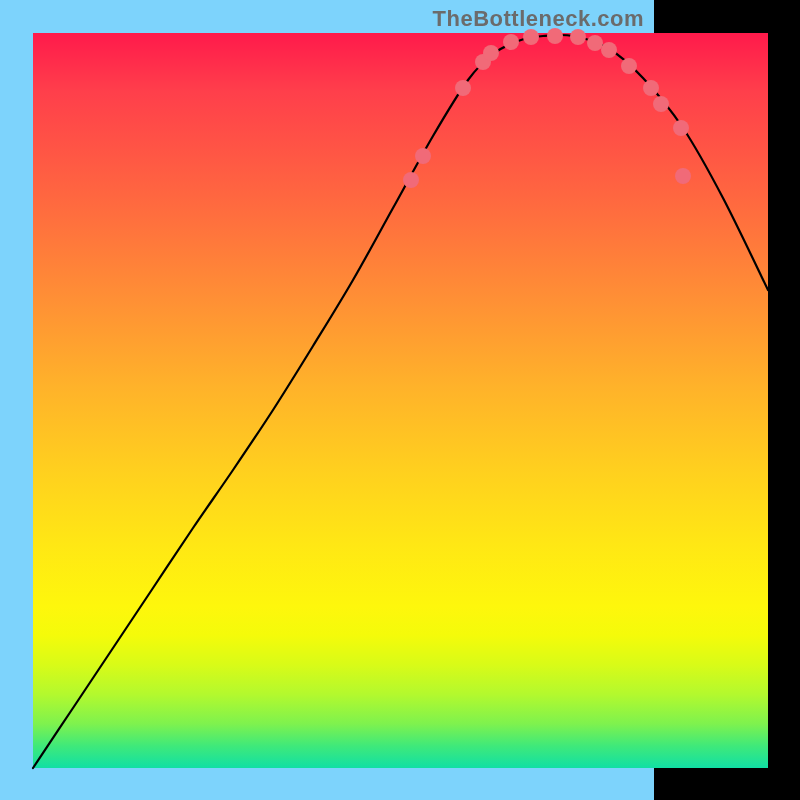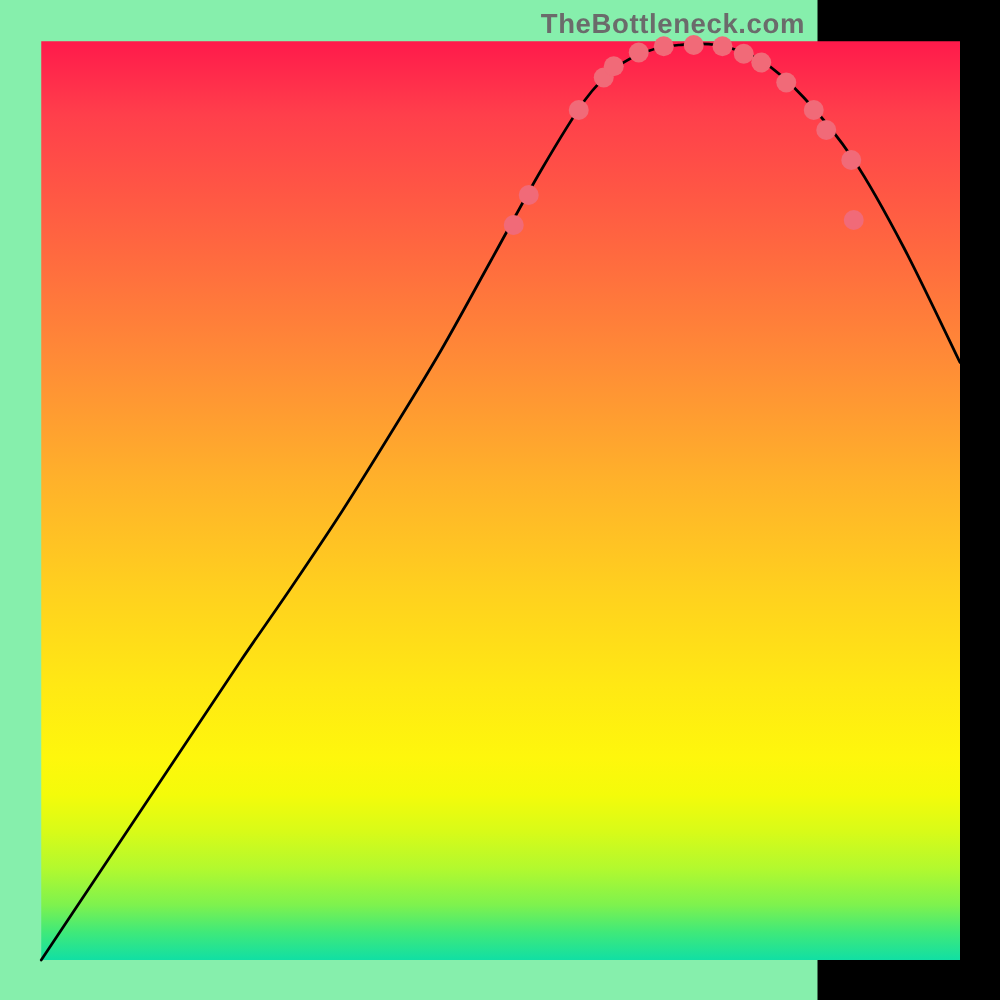--- a/index.html
+++ b/index.html
@@ -9,21 +9,21 @@
     height: 800px;
     background: #000;
     overflow: hidden;
   }
   .frame {
     position: absolute;
     left: 0;
     top: 0;
     width: 654px;
     height: 800px;
-    background: #86efac;
+    background: #7dd3fc;
   }
   .plot {
     position: absolute;
     left: 33px;
     top: 33px;
     width: 735px;
     height: 735px;
     background: linear-gradient(to bottom,
       #ff1a4b 0%,
       #ff3f4b 8%,

